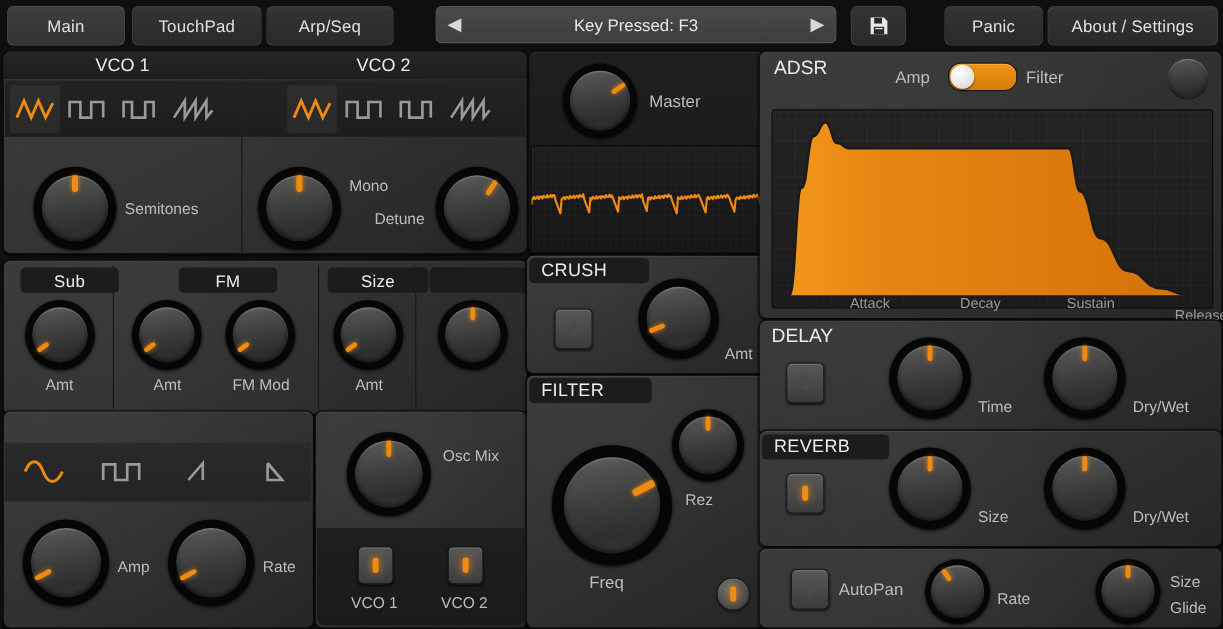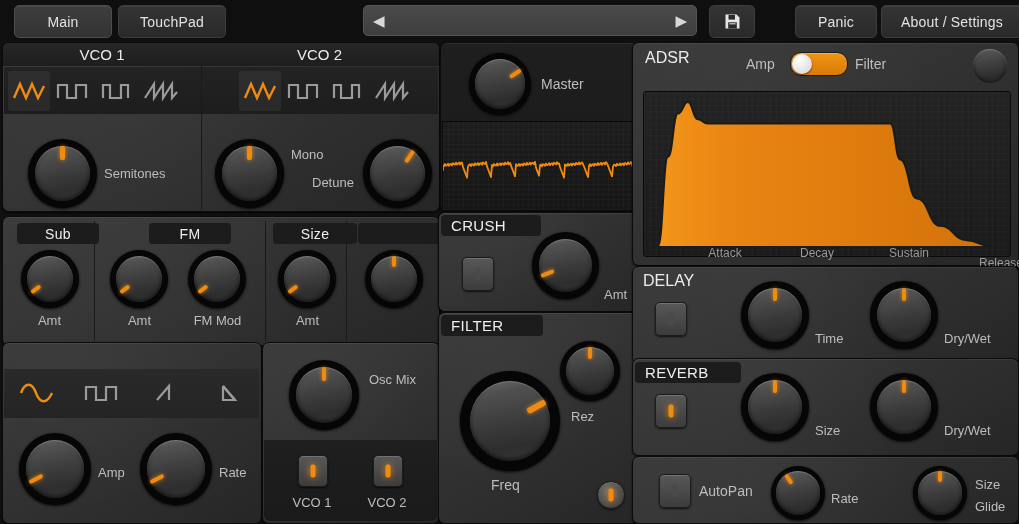--- a/index.html
+++ b/index.html
@@ -26,21 +26,20 @@
 
   
   #topbar{position:absolute;left:0;top:0;width:1019px;height:41px;background:#0f0f0f;}
   .tab{
     position:absolute;top:5px;height:31px;
     background:linear-gradient(180deg,#343434,#2a2a2a);
     border:1px solid #3d3d3d;border-radius:5px;
     display:flex;align-items:center;justify-content:center;
     font-size:14px;color:#e2e2e2;letter-spacing:.2px;cursor:pointer;
     box-shadow:inset 0 1px 0 rgba(255,255,255,.06);
-    margin-left:8px;
   }
   .tab.active{background:linear-gradient(180deg,#3e3e3e,#333333);border-color:#4d4d4d;}
 
   #keybox{
     position:absolute;left:363px;top:5px;width:334px;height:31px;
     background:linear-gradient(180deg,#4a4a4a,#3e3e3e);
     border:1px solid #555;border-radius:5px;
     display:flex;align-items:center;justify-content:space-between;
     padding:0 9px;box-sizing:border-box;
   }
@@ -151,23 +150,25 @@
   .divline{position:absolute;background:#1a1a1a;}
 </style>
 </head>
 <body>
 
 <div id="app">
 
   <div id="topbar">
     <div class="tab active" style="left:6px;width:96px;">Main</div>
     <div class="tab" style="left:110px;width:106px;">TouchPad</div>
+    <div class="tab" style="left:222px;width:104px;">Arp/Seq</div>
 
     <div id="keybox">
       <span class="arrow">◀</span>
+      <span id="keylabel">Key Pressed: F3</span>
       <span class="arrow">▶</span>
     </div>
 
     <div id="savebtn">
       <svg width="17" height="17" viewBox="0 0 17 17">
         <path d="M1.5 1.5h11l3 3v11h-14z" fill="#e6e6e6"></path>
         <rect x="4.5" y="2" width="6.5" height="4.6" fill="#2a2a2a"></rect>
         <rect x="4.2" y="9.3" width="8.6" height="6.2" fill="#2a2a2a"></rect>
         <rect x="5.4" y="10.3" width="6.2" height="1" fill="#e6e6e6"></rect>
       </svg>

